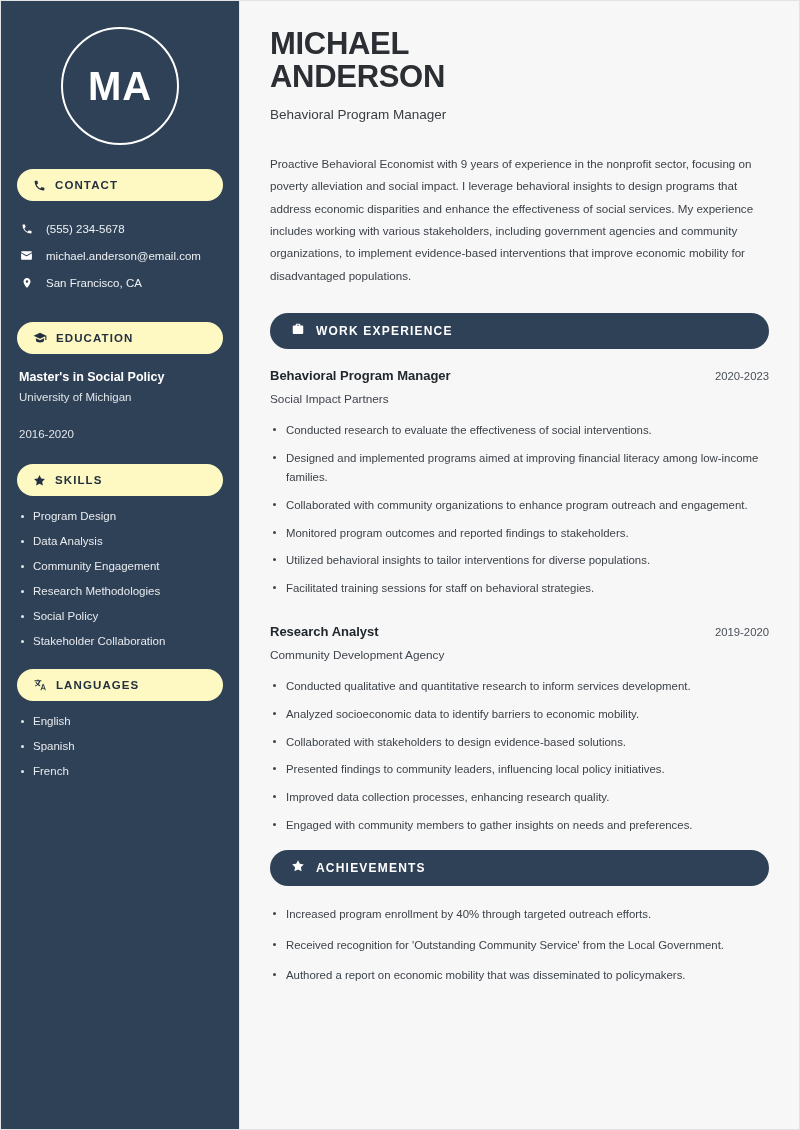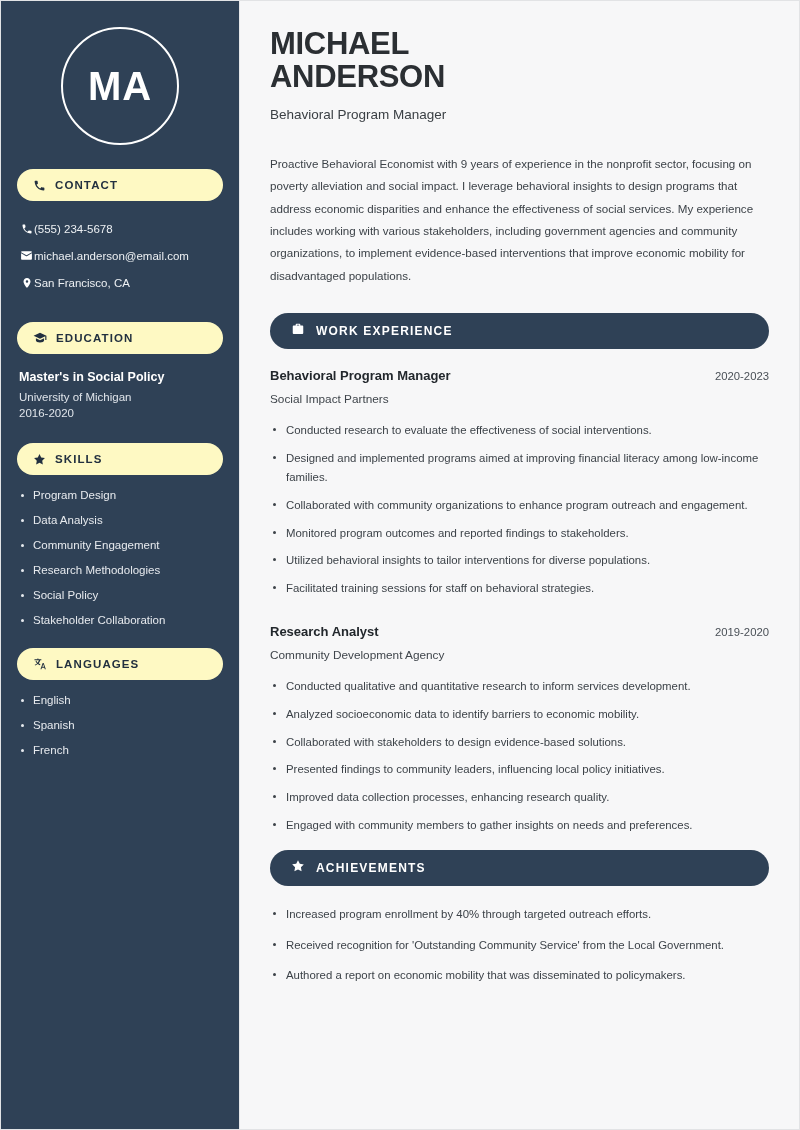--- a/index.html
+++ b/index.html
@@ -65,37 +65,38 @@
     font-size: 11.5px;
     font-weight: 700;
     letter-spacing: 1.1px;
   }
   .pill svg { display: block; }
 
   .contact-list { margin-top: 14px; padding: 0 18px; }
   .contact-row {
     display: flex;
     align-items: center;
+    gap: 12px;
     min-height: 27px;
     font-size: 11.5px;
     color: #edf0f3;
   }
   .contact-row .ic { width: 15px; display:flex; justify-content:center; }
 
   .edu-block { padding: 0 18px; margin-top: 16px; }
   .edu-degree {
     font-size: 12.5px;
     font-weight: 700;
     color: #ffffff;
     margin-bottom: 7px;
   }
   .edu-school {
     font-size: 11.5px;
     color: #dfe4ea;
-    margin-bottom: 4px;
+    margin-bottom: 25px;
   }
   .edu-years {
     font-size: 11.5px;
     color: #dfe4ea;
   }
 
   .bullet-list { padding: 0 18px; margin-top: 14px; list-style: none; }
   .bullet-list li {
     position: relative;
     padding-left: 14px;

